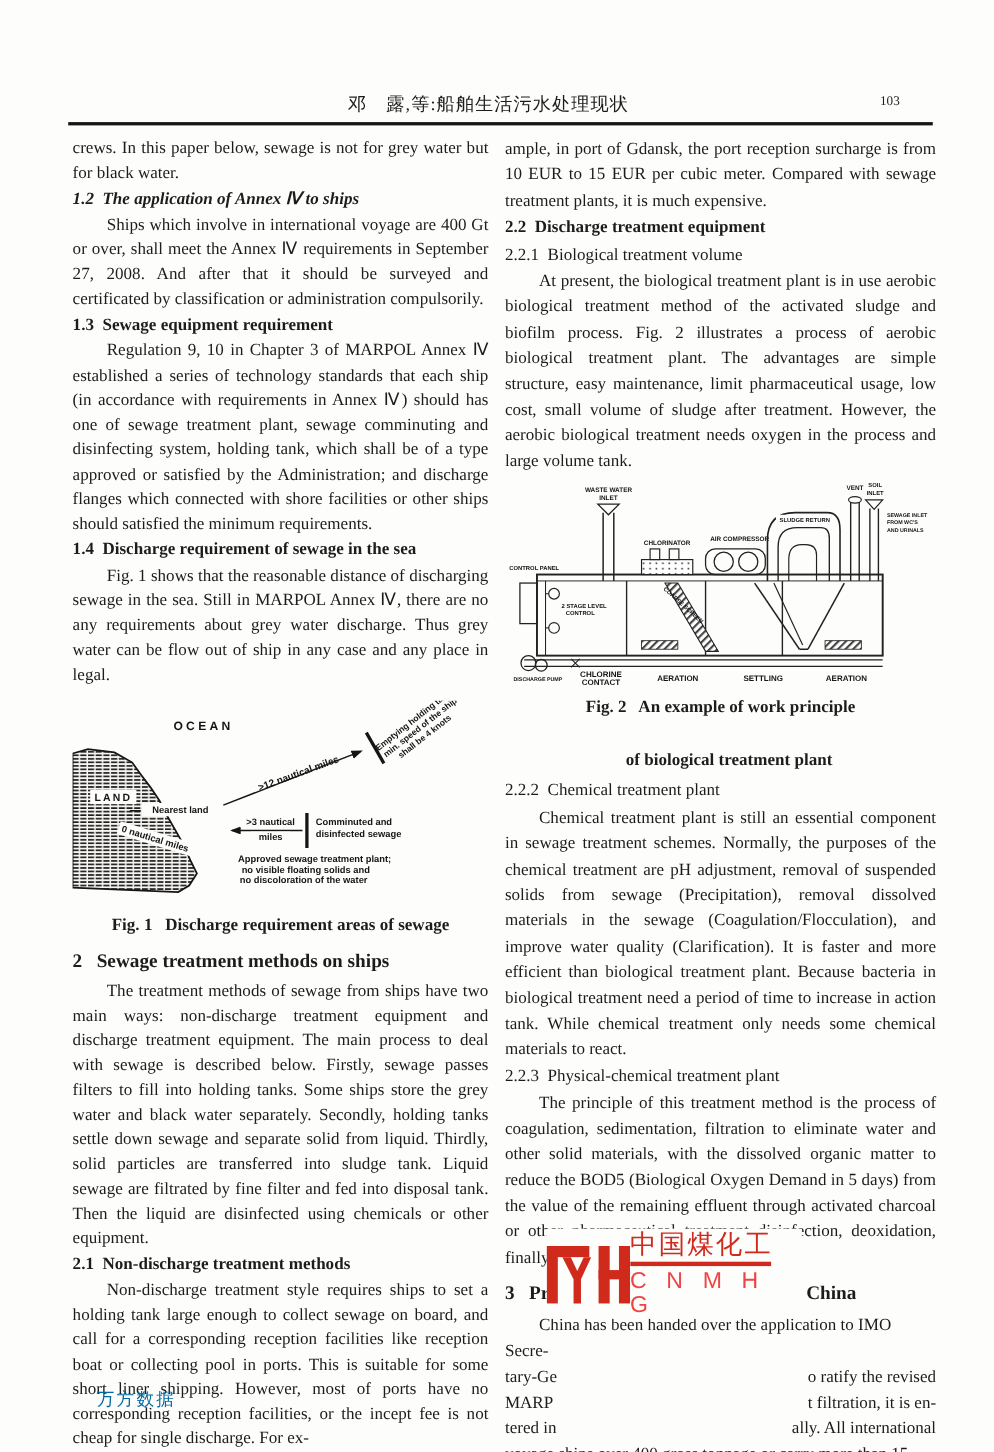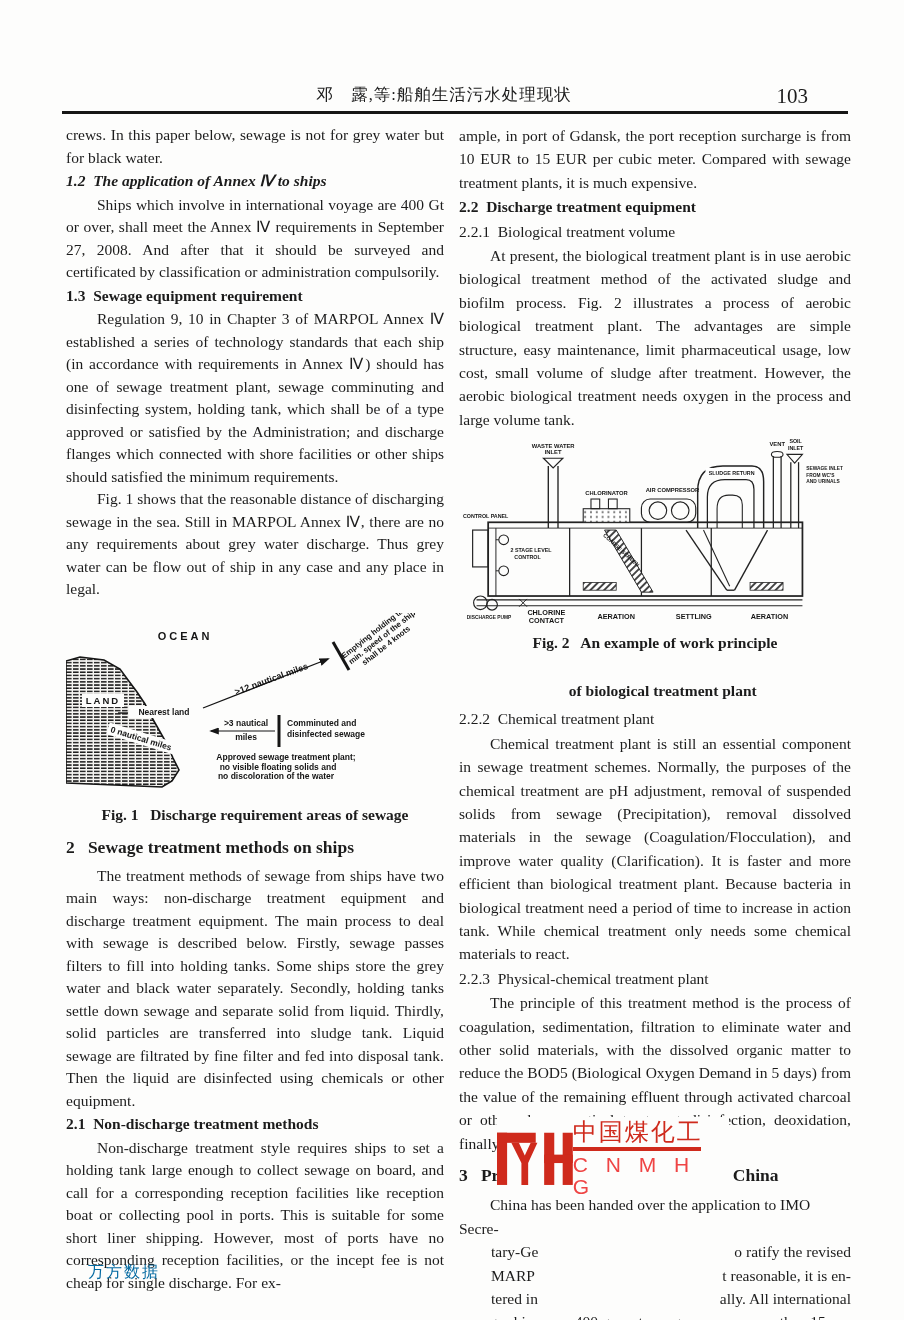--- a/index.html
+++ b/index.html
@@ -4,36 +4,36 @@
 <style>
   html,body{margin:0;padding:0;}
   body{
     width:904px;height:1320px;position:relative;
     background:#fdfdfc;color:#1c1c1c;
     font-family:"Liberation Serif",serif;overflow:hidden;
   }
   
   .hdr-title{position:absolute;left:0;right:16px;top:84px;text-align:center;
     font-size:16.5px;letter-spacing:1px;}
-  .hdr-page{position:absolute;top:84px;right:96px;font-size:21px;}
+  .hdr-page{position:absolute;top:84px;right:86px;font-size:12px;}
   .hdr-rule{position:absolute;left:62px;right:56px;top:111px;height:2.5px;background:#161616;}
   
   .col{position:absolute;top:124px;}
   #left-col{left:66px;width:378px;font-size:15.5px;line-height:22.5px;}
   #right-col{left:459px;width:392px;font-size:15.5px;line-height:23.4px;}
   p.para{margin:0;text-align:justify;text-indent:2em;}
   p.noind{text-indent:0;}
   .h1{font-weight:bold;font-size:17.5px;margin:9px 0 6px;white-space:pre-wrap;}
   .h2{font-weight:bold;margin:1px 0;white-space:pre-wrap;}
   .h2i{font-style:italic;}
   .h3{font-weight:normal;margin:1px 0;white-space:pre-wrap;}
   .figwrap{margin:12px 0 0;}
   .figcap{text-align:center;font-weight:bold;margin:2px 0 4px;white-space:pre-wrap;line-height:24px;}
   .line{margin:0;}
-  .sline{display:flex;justify-content:space-between;margin-left:32px;}
+  .sline{display:flex;justify-content:space-between;}
   svg text{font-family:"Liberation Sans",sans-serif;fill:#151515;}
   
   #watermark{position:absolute;left:497px;top:1117px;width:232px;height:82px;
     background:#fdfdfc;display:flex;align-items:center;z-index:4;}
   .wm-cn{color:#cf2a1c;font-size:24px;font-family:"Liberation Sans",sans-serif;letter-spacing:2px;line-height:26px;}
   .wm-line{height:4px;background:#cf2a1c;width:128px;margin:2px 0 3px;}
   .wm-en{color:#ef4444;font-size:21px;letter-spacing:6px;font-family:"Liberation Sans",sans-serif;line-height:22px;}
   #footer{position:absolute;left:88px;top:1262px;font-size:16px;color:#0369a1;
     font-family:"Liberation Sans",sans-serif;letter-spacing:2px;}
 </style>
@@ -43,20 +43,21 @@
 <div class="hdr-title">邓　露,等:船舶生活污水处理现状</div>
 <div class="hdr-page">103</div>
 <div class="hdr-rule"></div>
 
 <div id="left-col" class="col">
   <p class="para noind">crews. In this paper below, sewage is not for grey water but for black water.</p>
   <div class="h2 h2i">1.2  The application of Annex Ⅳ to ships</div>
   <p class="para">Ships which involve in international voyage are 400 Gt or over, shall meet the Annex Ⅳ requirements in September 27, 2008. And after that it should be surveyed and certificated by classification or administration compulsorily.</p>
   <div class="h2">1.3  Sewage equipment requirement</div>
   <p class="para">Regulation 9, 10 in Chapter 3 of MARPOL Annex Ⅳ established a series of technology standards that each ship (in accordance with requirements in Annex Ⅳ) should has one of sewage treatment plant, sewage comminuting and disinfecting system, holding tank, which shall be of a type approved or satisfied by the Administration; and discharge flanges which connected with shore facilities or other ships should satisfied the minimum requirements.</p>
+  <div class="h2">1.4  Discharge requirement of sewage in the sea</div>
   <p class="para">Fig. 1 shows that the reasonable distance of discharging sewage in the sea. Still in MARPOL Annex Ⅳ, there are no any requirements about grey water discharge. Thus grey water can be flow out of ship in any case and any place in legal.</p>
 
   <div class="figwrap">
     <svg width="372" height="182" viewBox="0 0 372 182">
       <defs>
         <pattern id="hatch" width="7" height="3.2" patternUnits="userSpaceOnUse">
           <rect width="7" height="3.2" fill="#f5f4f1"></rect>
           <rect x="0" y="0.9" width="5.6" height="1.5" fill="#1d1d1d"></rect>
         </pattern>
         <marker id="ah" markerWidth="9" markerHeight="8" refX="6.5" refY="3" orient="auto-start-reverse">
@@ -219,21 +220,21 @@
   <div class="h1">3   Prevention of sewage pollution in China</div>
 
   <div>
     <p class="line" style="text-indent:2em;">China has been handed over the application to IMO Secre-</p>
     <p class="line sline">
         <span>tary-Ge</span>
         <span>o ratify the revised</span>
       </p>
     <p class="line sline">
         <span>MARP</span>
-        <span>t reasonable, it is en-</span>
+        <span>t filtration, it is en-</span>
       </p>
     <p class="line sline">
         <span>tered in</span>
         <span>ally. All international</span>
       </p>
     <p class="line">voyage ships over 400 gross tonnage or carry more than 15 per-</p>
 
   </div>
 </div>
 

